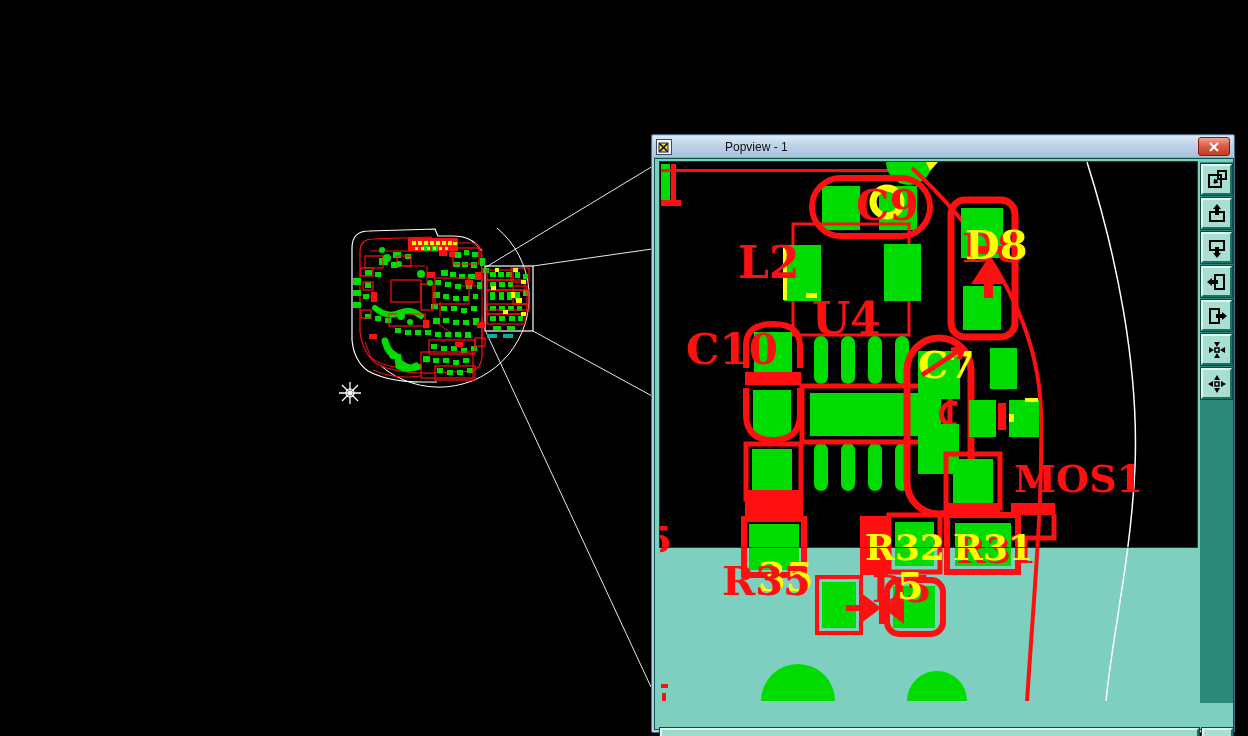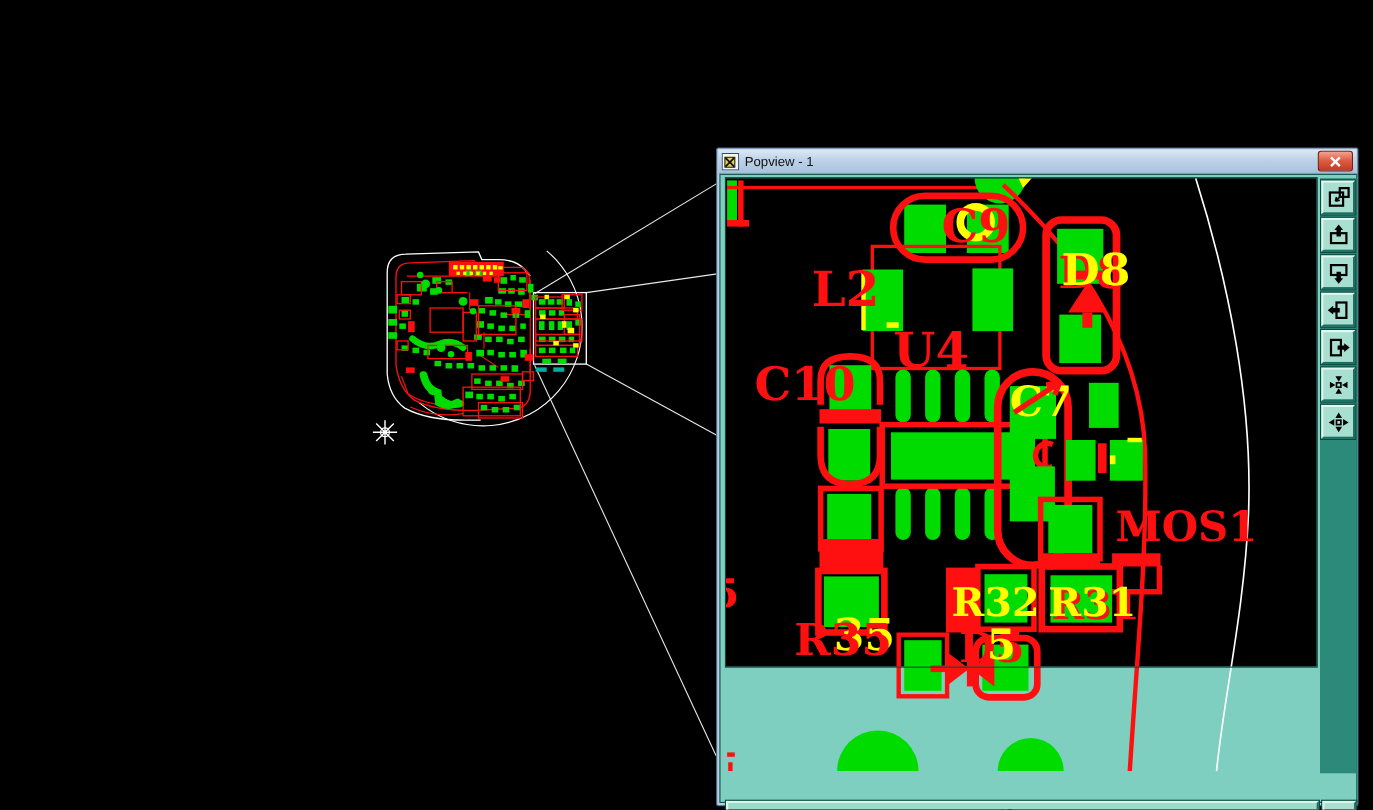--- a/index.html
+++ b/index.html
@@ -6,30 +6,30 @@
   body{width:1248px;height:736px;background:#000;overflow:hidden;position:relative;
        font-family:"Liberation Sans",sans-serif;}
   #bg-svg{position:absolute;left:0;top:0;}
   .pcb-lbl{font-family:"DejaVu Serif",serif;font-weight:bold;}
   
   #popup{position:absolute;left:651px;top:134px;width:584px;height:599px;
          background:#b9cfe6;border:1px solid #4a6a8c;border-radius:2px;box-sizing:border-box;}
   .titlebar{position:absolute;left:1px;top:1px;right:1px;height:22px;
             background:linear-gradient(#dde9f6,#bdd2e8 45%,#a8c3de);
             display:flex;align-items:center;padding:0 3px;box-sizing:border-box;
-            border-bottom:1px solid #8fa8c2;}
+            border-bottom:1px solid #8fa8c2;gap:48px;}
   .title-icon{width:16px;height:16px;flex:0 0 16px;}
   .title-text{font-size:12px;color:#111;margin-left:5px;flex:1;white-space:nowrap;}
   .close-x{width:30px;height:17px;border-radius:3px;border:1px solid #7e1c10;
            background:linear-gradient(#f2a392,#dd5f46 45%,#c23categories318);
            background:linear-gradient(#f2a392,#dd5f46 45%,#c23a24);
            display:flex;align-items:center;justify-content:center;cursor:default;}
   .frame{position:absolute;left:2px;top:23px;width:580px;height:572px;
          background:#7ecfbf;border:1px solid #0f5448;box-sizing:border-box;}
-  .canvas-wrap{position:absolute;left:5px;top:3px;width:537px;height:444px;
+  .canvas-wrap{position:absolute;left:5px;top:3px;width:537px;height:385px;
                background:#000;outline:1px solid #0c4a40;}
   #pv-svg{display:block;}
   .toolbar{position:absolute;left:545px;top:3px;width:33px;height:541px;
            background:#2c8a7a;display:flex;flex-direction:column;align-items:center;}
   .tb-btn{width:31px;height:31px;margin:2px 0 1px 0;background:#a7e0d1;
           border:2px solid;border-color:#e2f7f0 #1d6f60 #1d6f60 #e2f7f0;
           outline:1px solid #0c4a40;box-sizing:border-box;
           display:flex;align-items:center;justify-content:center;padding:0;}
   .closebar{position:absolute;left:5px;top:569px;width:539px;height:27px;}
   .close-button{width:100%;height:100%;background:#9adcca;

